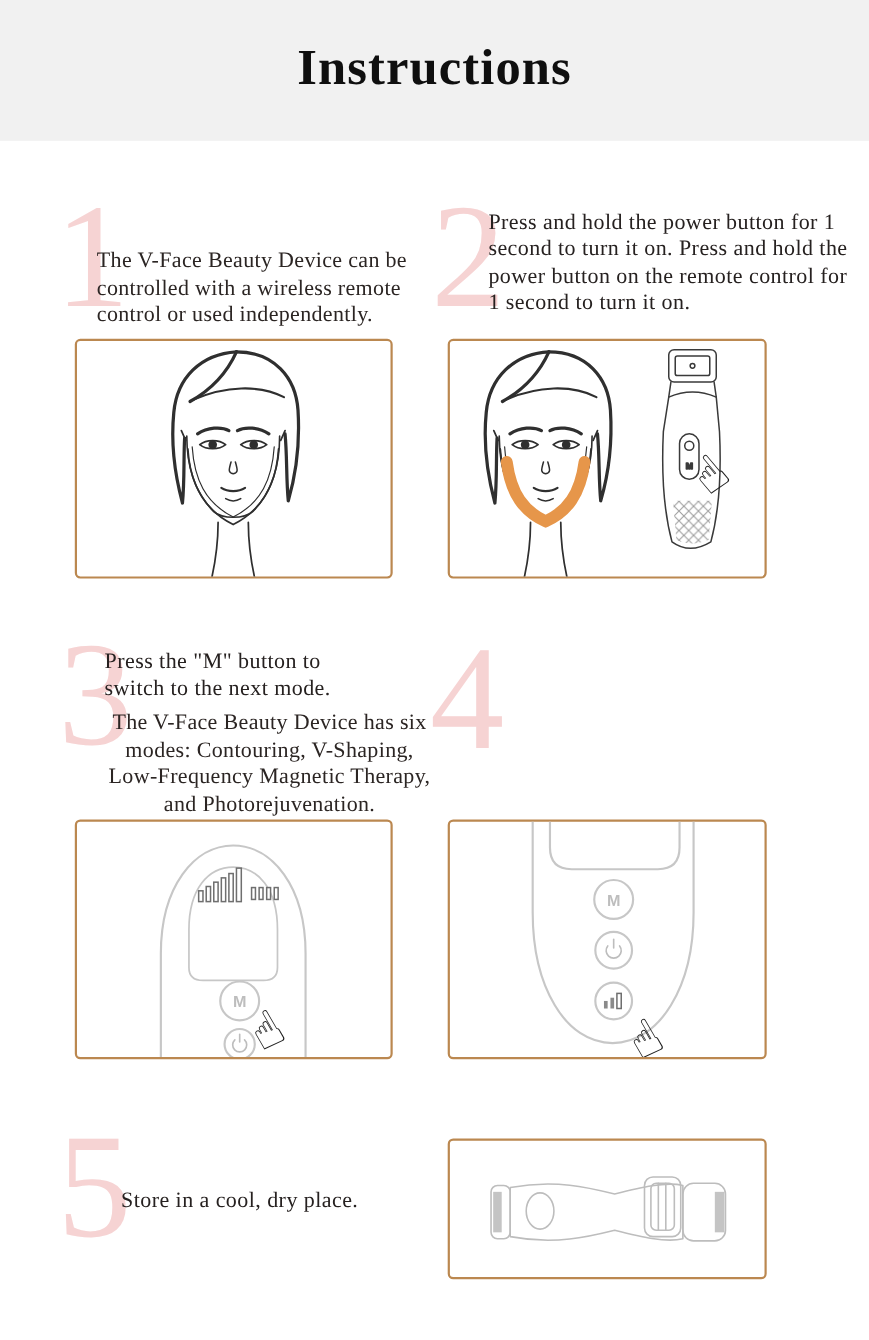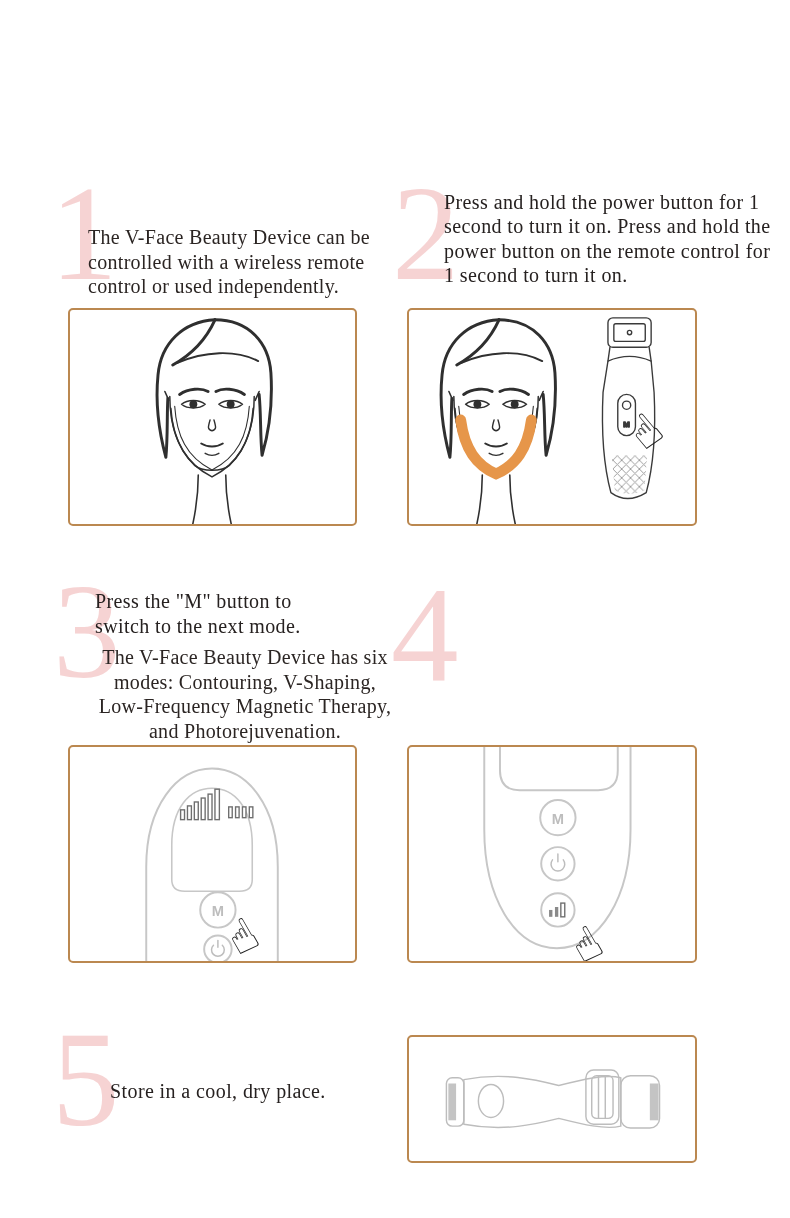--- a/index.html
+++ b/index.html
@@ -91,20 +91,23 @@
       <path class="ink" style="stroke-width:1.6" d="M56 92 l-4 -9 M144 92 l4 -9"></path>
 
       <path class="ink" style="stroke-width:1.6" d="M86 168 C 86 186, 84 202, 80 220"></path>
       <path class="ink" style="stroke-width:1.6" d="M114 168 C 114 186, 116 202, 120 220"></path>
     </g>
   </defs>
 </svg>
 
 <div class="page">
 
+  <header class="header">
+    <h1>Instructions</h1>
+  </header>
 
   <span class="num num1">1</span>
   <p class="t-body s1-body">The V-Face Beauty Device can be controlled with a wireless remote control or used independently.</p>
 
   <span class="num num2">2</span>
   <p class="t-title s2-text">Press and hold the power button for 1 second to turn it on. Press and hold the power button on the remote control for 1 second to turn it on.</p>
 
   <figure class="box box1">
     <svg viewBox="0 0 289 218">
       <use href="#face-art" transform="translate(44,0)"></use>

